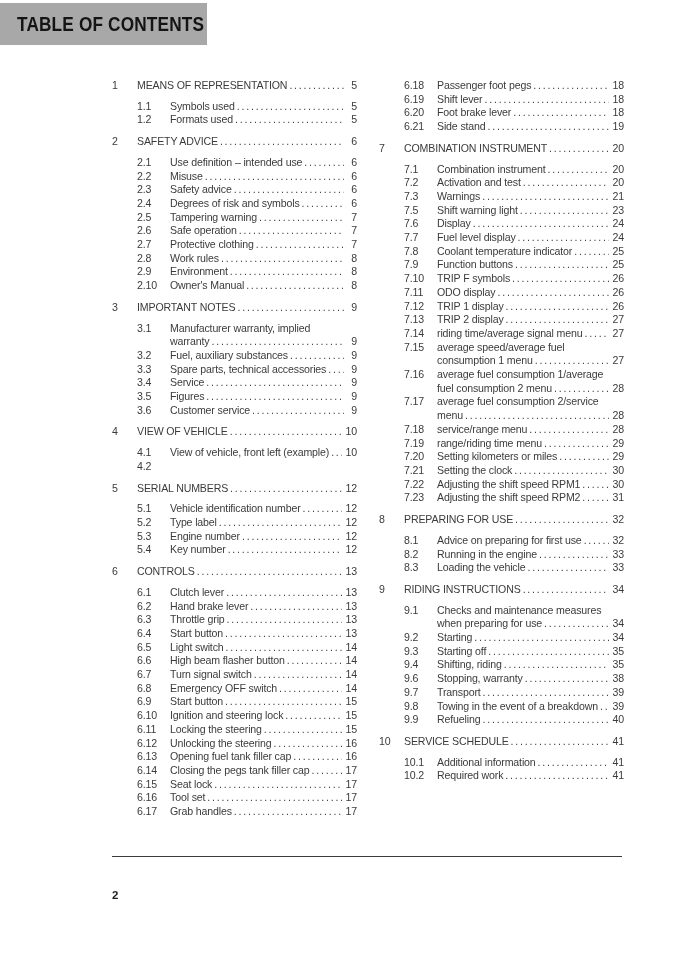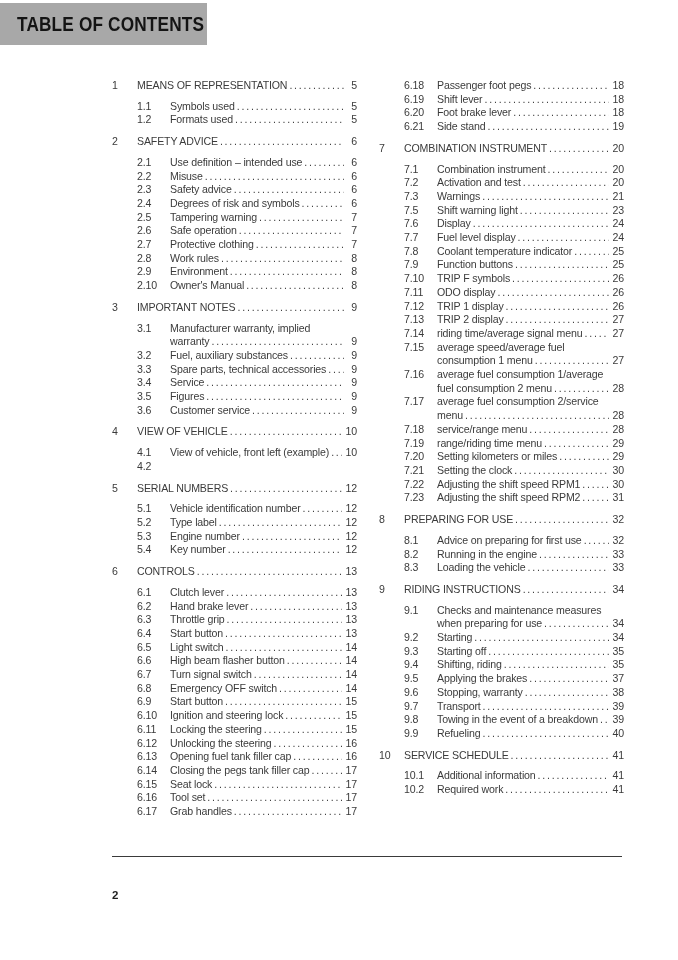--- a/index.html
+++ b/index.html
@@ -889,30 +889,20 @@
         <span class="num">9.4</span>
         <span class="body">
           <span class="lastline">
             <span class="txt">Shifting, riding</span>
             <span class="dotfill"></span>
             <span class="pg">35</span>
           </span>
         </span>
       </div>
       <div class="entry item">
-        <span class="num">9.5</span>
-        <span class="body">
-          <span class="lastline">
-            <span class="txt">Applying the brakes</span>
-            <span class="dotfill"></span>
-            <span class="pg">37</span>
-          </span>
-        </span>
-      </div>
-      <div class="entry item">
         <span class="num">9.6</span>
         <span class="body">
           <span class="lastline">
             <span class="txt">Stopping, warranty</span>
             <span class="dotfill"></span>
             <span class="pg">38</span>
           </span>
         </span>
       </div>
       <div class="entry item">

